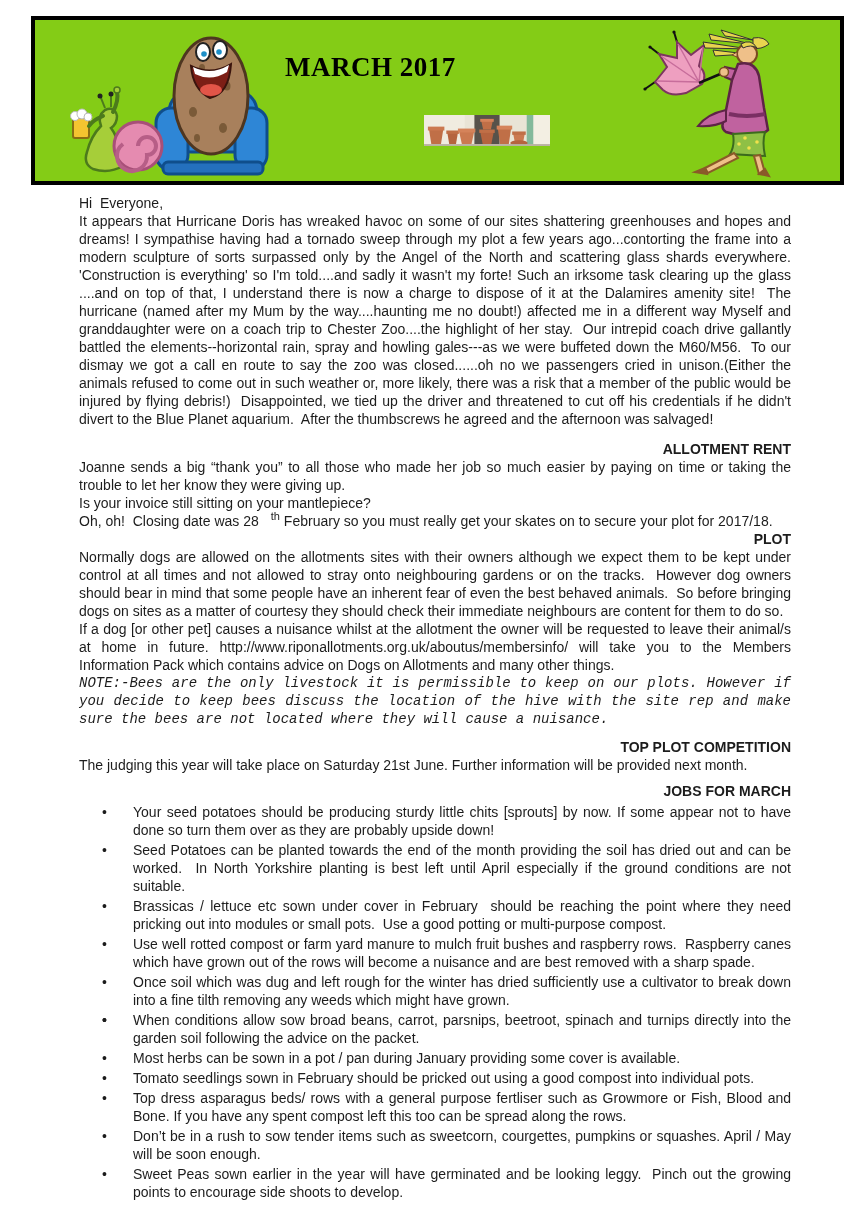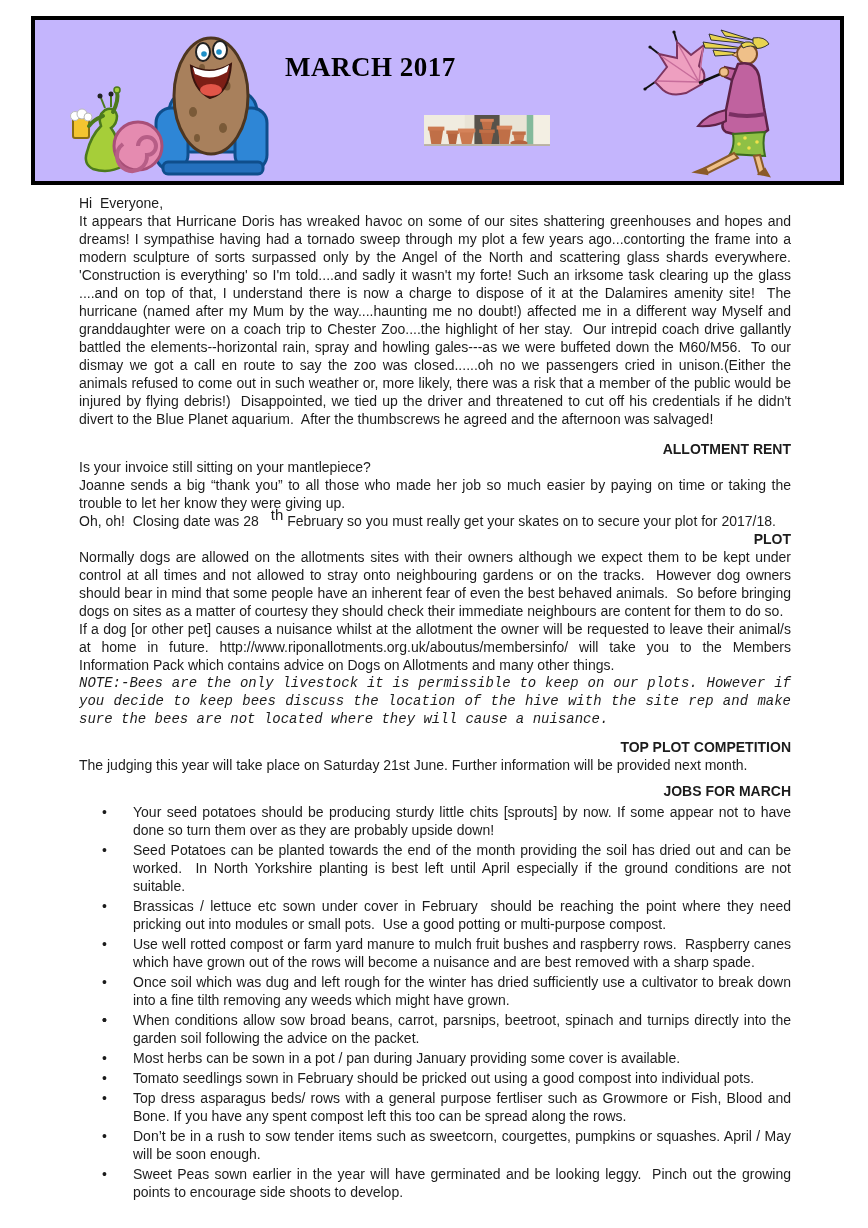--- a/index.html
+++ b/index.html
@@ -4,21 +4,21 @@
 <style>
   html,body{margin:0;padding:0;}
   body{
     width:868px;height:1228px;background:#ffffff;position:relative;
     font-family:"Liberation Sans",sans-serif;color:#1c1c1c;
     -webkit-font-smoothing:antialiased;
   }
   
   .masthead{
     position:absolute;left:31px;top:16px;width:805px;height:161px;
-    border:4px solid #000;background:#c4b5fd;
+    border:4px solid #000;background:#84cc16;
   }
   .masthead .left-art{position:absolute;left:18px;top:4px;width:225px;height:150px;}
   .masthead .title{
     position:absolute;left:250px;top:32px;width:220px;
     font-family:"Liberation Serif",serif;font-weight:bold;font-size:27px;
     letter-spacing:.5px;color:#000;white-space:nowrap;
   }
   .masthead .pots{position:absolute;left:388px;top:95px;width:128px;height:31px;}
   .masthead .right-art{position:absolute;left:606px;top:2px;width:162px;height:156px;}
 
@@ -26,21 +26,21 @@
   .content{
     position:absolute;left:79px;top:194px;width:712px;
     font-size:14px;line-height:18px;text-align:justify;
   }
   .content p{margin:0;}
   .heading{font-weight:bold;text-align:right;}
   .mt12{margin-top:12px !important;}
   .mt10{margin-top:10px !important;}
   .mt8{margin-top:8px !important;}
   .italic{font-style:italic;font-family:Liberation Mono, monospace;}
-  .sup{vertical-align:super;font-size:15px;line-height:0;padding-left:12px;}
+  .sup{vertical-align:super;font-size:11px;line-height:0;padding-left:12px;}
 
   
   .jobs-list{margin-top:3px;}
   .job-item{position:relative;padding-left:54px;margin-bottom:2px;text-align:justify;}
   .job-item .bullet{position:absolute;left:23px;top:0;}
 </style>
 </head>
 <body>
 
 <div class="masthead">
@@ -169,22 +169,22 @@
     </svg>
   </div>
 </div>
 
 <div class="content">
 
   <p>Hi&nbsp; Everyone,</p>
   <p>It appears that Hurricane Doris has wreaked havoc on some of our sites shattering greenhouses and hopes and dreams! I sympathise having had a tornado sweep through my plot a few years ago...contorting the frame into a modern sculpture of sorts surpassed only by the Angel of the North and scattering glass shards everywhere. 'Construction is everything' so I'm told....and sadly it wasn't my forte! Such an irksome task clearing up the glass ....and on top of that, I understand there is now a charge to dispose of it at the Dalamires amenity site!&nbsp; The hurricane (named after my Mum by the way....haunting me no doubt!) affected me in a different way Myself and granddaughter were on a coach trip to Chester Zoo....the highlight of her stay.&nbsp; Our intrepid coach drive gallantly battled the elements--horizontal rain, spray and howling gales---as we were buffeted down the M60/M56.&nbsp; To our dismay we got a call en route to say the zoo was closed......oh no we passengers cried in unison.(Either the animals refused to come out in such weather or, more likely, there was a risk that a member of the public would be injured by flying debris!)&nbsp; Disappointed, we tied up the driver and threatened to cut off his credentials if he didn't divert to the Blue Planet aquarium.&nbsp; After the thumbscrews he agreed and the afternoon was salvaged!</p>
 
   <p class="heading mt12">ALLOTMENT RENT</p>
+  <p>Joanne sends a big “thank you” to all those who made her job so much easier by paying on time or taking the trouble to let her know they were giving up.</p>
   <p>Is your invoice still sitting on your mantlepiece?</p>
-  <p>Joanne sends a big “thank you” to all those who made her job so much easier by paying on time or taking the trouble to let her know they were giving up.</p>
   <p><span>Oh, oh!&nbsp; Closing date was 28</span><span class="sup">th</span><span> February so you must really get your skates on to secure your plot for 2017/18.</span></p>
 
   <p class="heading">PLOT</p>
   <p>Normally dogs are allowed on the allotments sites with their owners although we expect them to be kept under control at all times and not allowed to stray onto neighbouring gardens or on the tracks.&nbsp; However dog owners should bear in mind that some people have an inherent fear of even the best behaved animals.&nbsp; So before bringing dogs on sites as a matter of courtesy they should check their immediate neighbours are content for them to do so.</p>
   <p>If a dog [or other pet] causes a nuisance whilst at the allotment the owner will be requested to leave their animal/s at home in future. http://www.riponallotments.org.uk/aboutus/membersinfo/ will take you to the Members Information Pack which contains advice on Dogs on Allotments and many other things.</p>
   <p class="italic">NOTE:-Bees are the only livestock it is permissible to keep on our plots. However if you decide to keep bees discuss the location of the hive with the site rep and make sure the bees are not located where they will cause a nuisance.</p>
 
   <p class="heading mt10">TOP PLOT COMPETITION</p>
   <p>The judging this year will take place on Saturday 21st June. Further information will be provided next month.</p>
 

